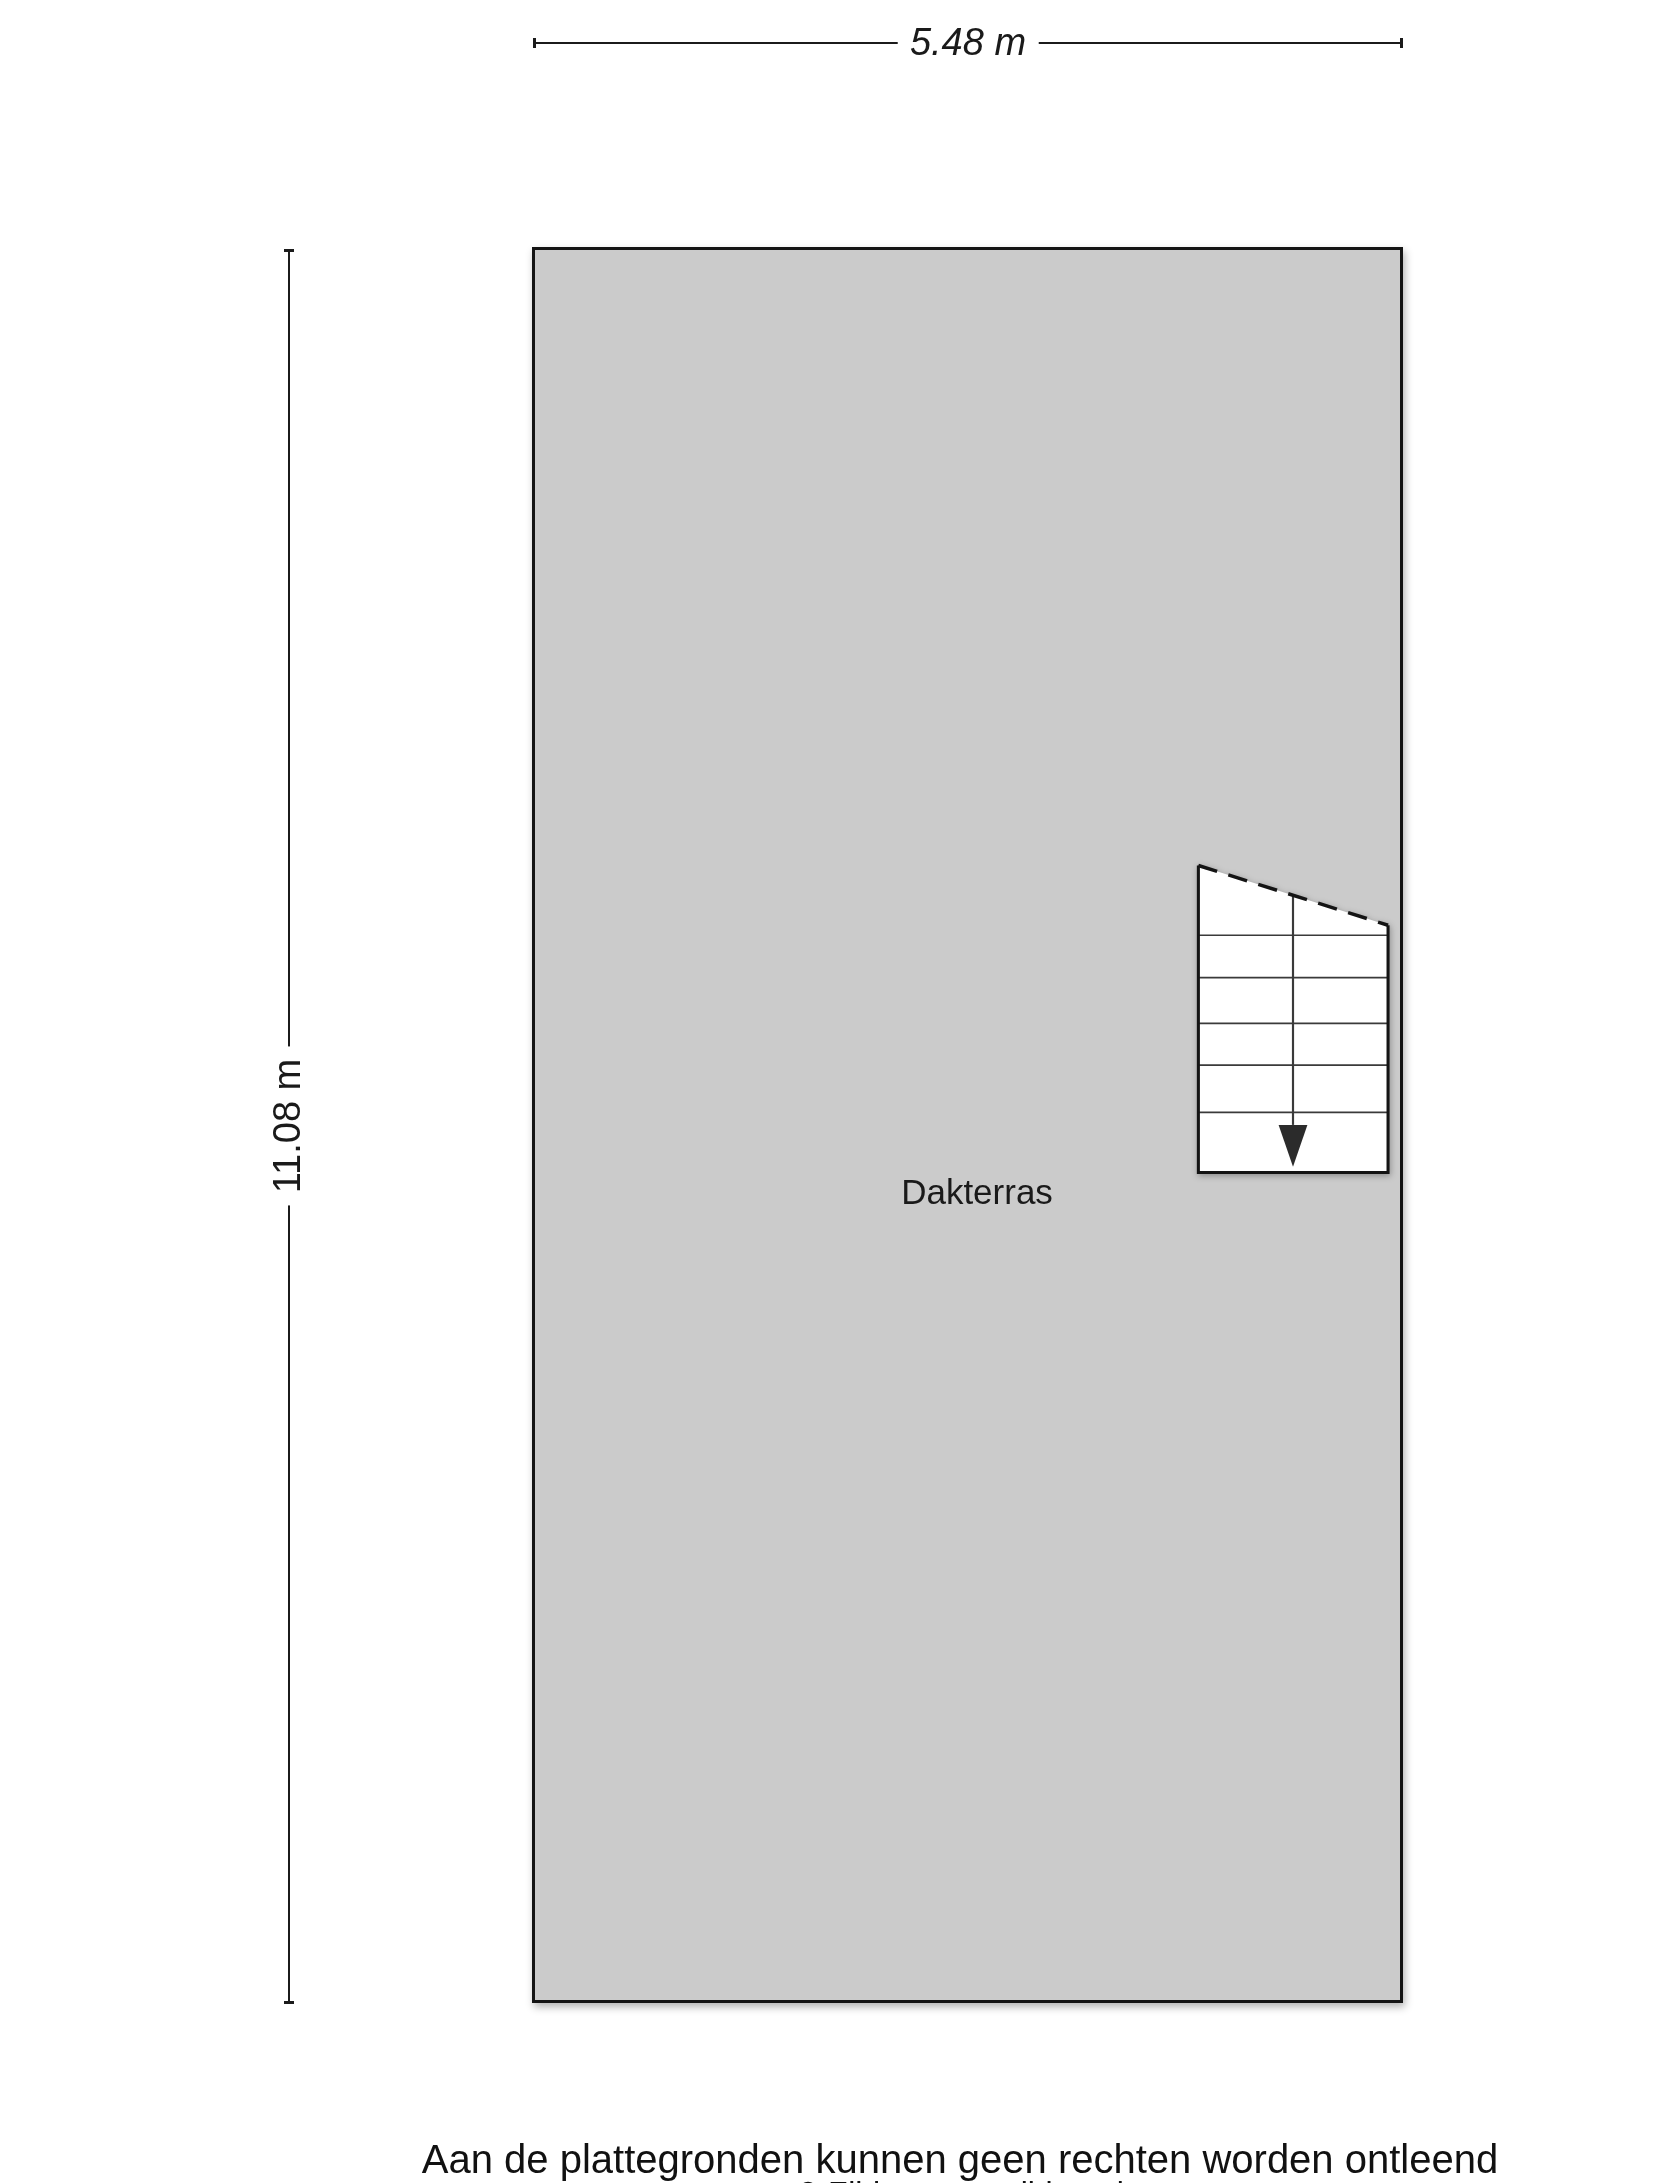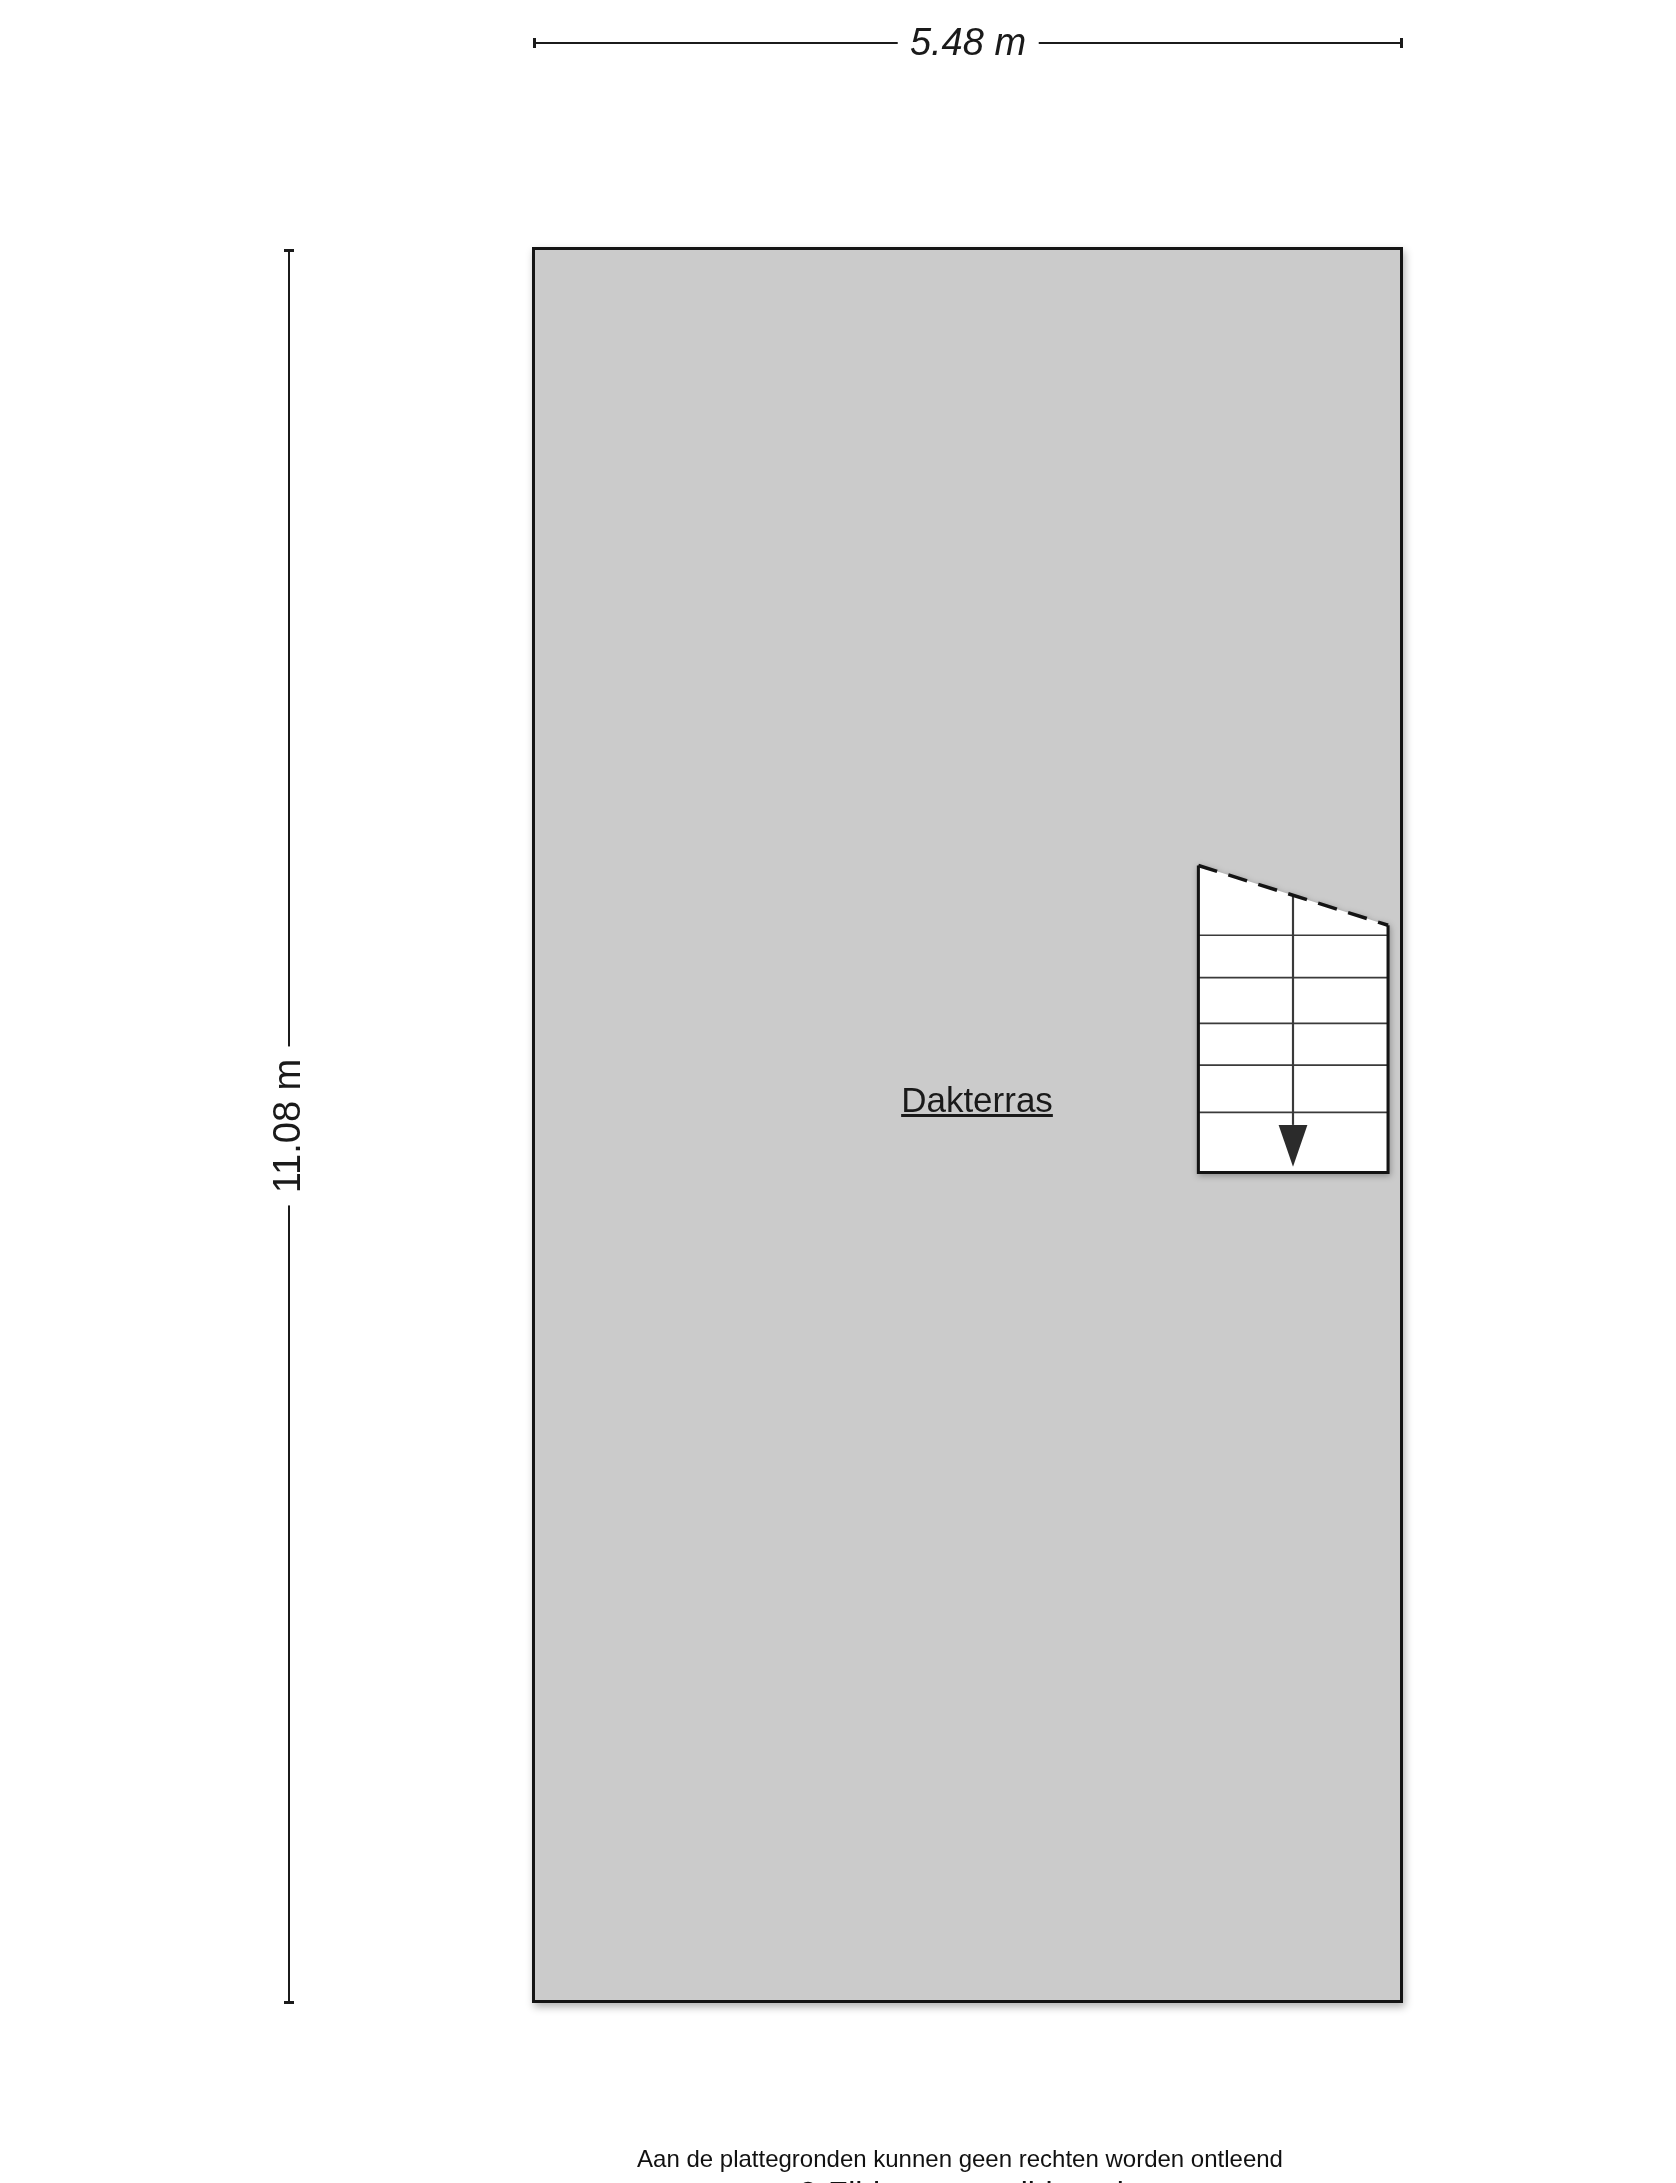--- a/index.html
+++ b/index.html
@@ -67,26 +67,25 @@
   
   .plan-area {
     left: 532px; top: 247px;
     width: 871px; height: 1756px;
     box-sizing: border-box;
     background: #cbcbcb;
     border: 3.5px solid #141414;
     box-shadow: 1.7px 3.5px 7.9px rgba(0,0,0,0.30);
   }
   .room-label {
-    left: 977px; top: 1100px;
+    left: 977px; top: 1192px;
     transform: translate(-50%, -50%);
     font-size: 35px;
     white-space: nowrap;
     color: #1a1a1a;
-    text-decoration: underline;
   }
 
   
   .stairs-svg {
     left: 1184px; top: 851px;
     width: 218px; height: 349px;
     filter: drop-shadow(1.3px 2.2px 3.1px rgba(0,0,0,0.30));
   }
   .stairs-svg .tread      { fill: #ffffff; stroke: none; }
   .stairs-svg .step-line  { stroke: #3a3a3a; stroke-width: 4; }
@@ -96,21 +95,21 @@
   .stairs-svg .arrow-head { fill: #2b2b2b; stroke: none; }
 
   
   .footer {
     left: 960px; top: 2142px;
     transform: translateX(-50%);
     text-align: center;
     white-space: nowrap;
   }
   .footer .line1 {
-    font-size: 24px;
+    font-size: 40px;
     line-height: 34px;
     color: #111111;
   }
   .footer .line2 {
     font-size: 32px;
     line-height: 34px;
     color: #111111;
   }
 </style>
 </head>

